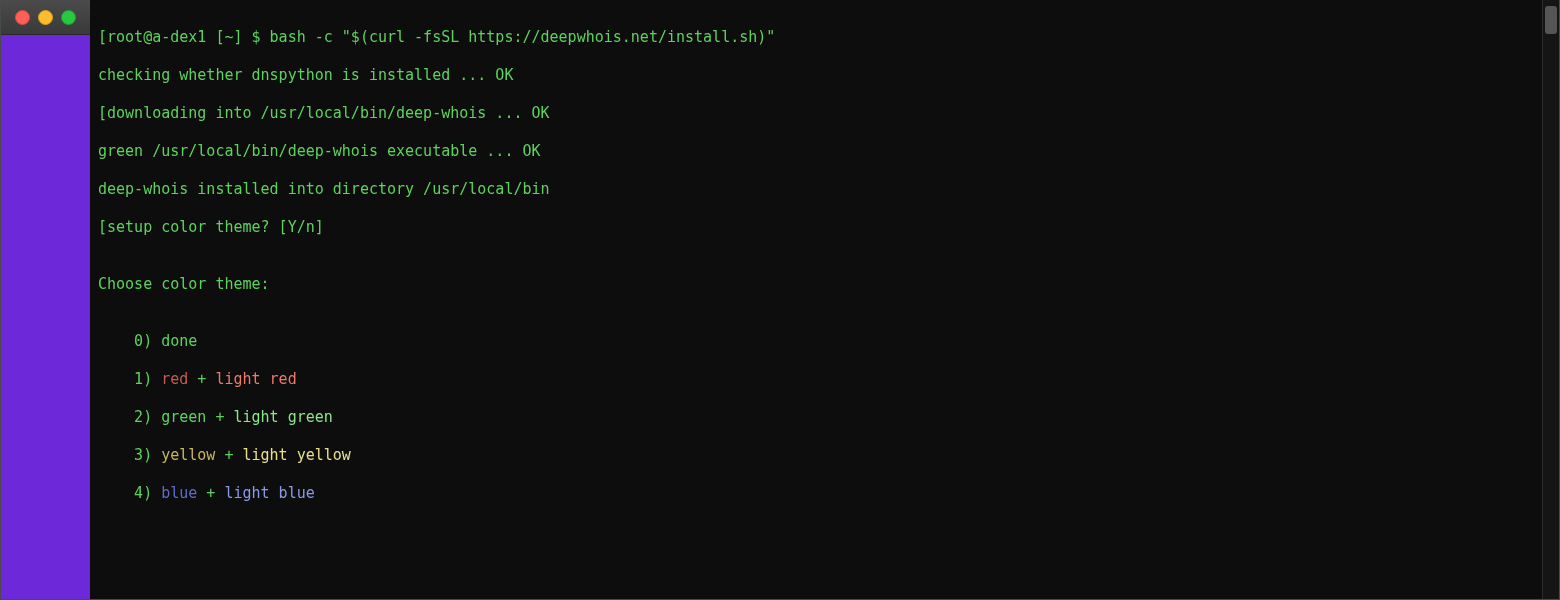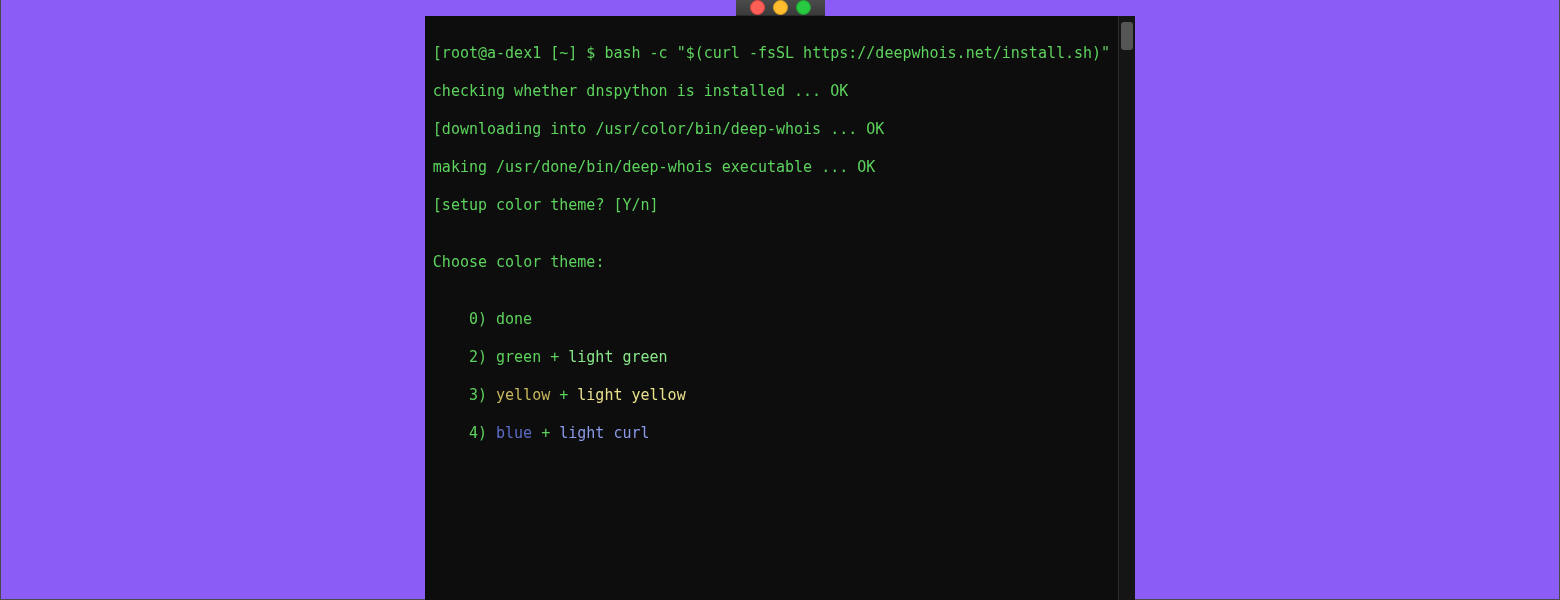--- a/index.html
+++ b/index.html
@@ -9,27 +9,26 @@
     height: 600px;
     background: #000;
     overflow: hidden;
     font-family: "Menlo", "Consolas", "DejaVu Sans Mono", monospace;
     font-size: 15px;
     line-height: 19px;
   }
   .window {
     position: absolute;
     inset: 0;
-    background: #8b5cf6;
+    background: #6d28d9;
     border: 1px solid #4a4a4a;
     border-top: none;
     box-sizing: border-box;
     display: flex;
-    flex-direction: column;
-    align-items: center;
+    flex-direction: row;
   }
   .titlebar {
     height: 34px;
     background: linear-gradient(#4b4b4b, #3a3a3a);
     border-bottom: 1px solid #2a2a2a;
     display: flex;
     align-items: center;
     padding: 0 14px;
     gap: 8px;
   }
@@ -92,30 +91,32 @@
   <div class="titlebar">
     <span class="tl-btn tl-close"></span>
     <span class="tl-btn tl-min"></span>
     <span class="tl-btn tl-max"></span>
   </div>
 
   <div class="term-wrap">
     <div class="term">
 <span class="line"><span class="c-green">[</span><span class="c-green">root@a-dex1</span><span class="c-green"> [~] $ </span><span class="c-green">bash -c "$(curl -fsSL https://deepwhois.net/install.sh)"</span></span>
 <span class="line c-green">checking whether dnspython is installed ... OK</span>
-<span class="line"><span class="c-green">[</span><span class="c-green">downloading into /usr/color/bin/deep-whois ... OK</span></span>
-<span class="line c-green">making /usr/done/bin/deep-whois executable ... OK</span>
+<span class="line"><span class="c-green">[</span><span class="c-green">downloading into /usr/local/bin/deep-whois ... OK</span></span>
+<span class="line c-green">green /usr/local/bin/deep-whois executable ... OK</span>
+<span class="line c-green">deep-whois installed into directory /usr/local/bin</span>
 <span class="line"><span class="c-green">[</span><span class="c-green">setup color theme? [Y/n]</span></span>
 <span class="line"></span>
 <span class="line c-green">Choose color theme:</span>
 <span class="line"></span>
 <span class="line"><span class="indent"></span><span class="c-green">0) </span><span class="c-green">done</span></span>
+<span class="line"><span class="indent"></span><span class="c-green">1) </span><span class="c-red">red</span><span class="c-green"> + </span><span class="c-lred">light red</span></span>
 <span class="line"><span class="indent"></span><span class="c-green">2) </span><span class="c-green">green</span><span class="c-green"> + </span><span class="c-lgreen">light green</span></span>
 <span class="line"><span class="indent"></span><span class="c-green">3) </span><span class="c-yellow">yellow</span><span class="c-green"> + </span><span class="c-lyellow">light yellow</span></span>
-<span class="line"><span class="indent"></span><span class="c-green">4) </span><span class="c-blue">blue</span><span class="c-green"> + </span><span class="c-lblue">light curl</span></span>
+<span class="line"><span class="indent"></span><span class="c-green">4) </span><span class="c-blue">blue</span><span class="c-green"> + </span><span class="c-lblue">light blue</span></span>
 
 
 
 
 
 
 
 
 
 

